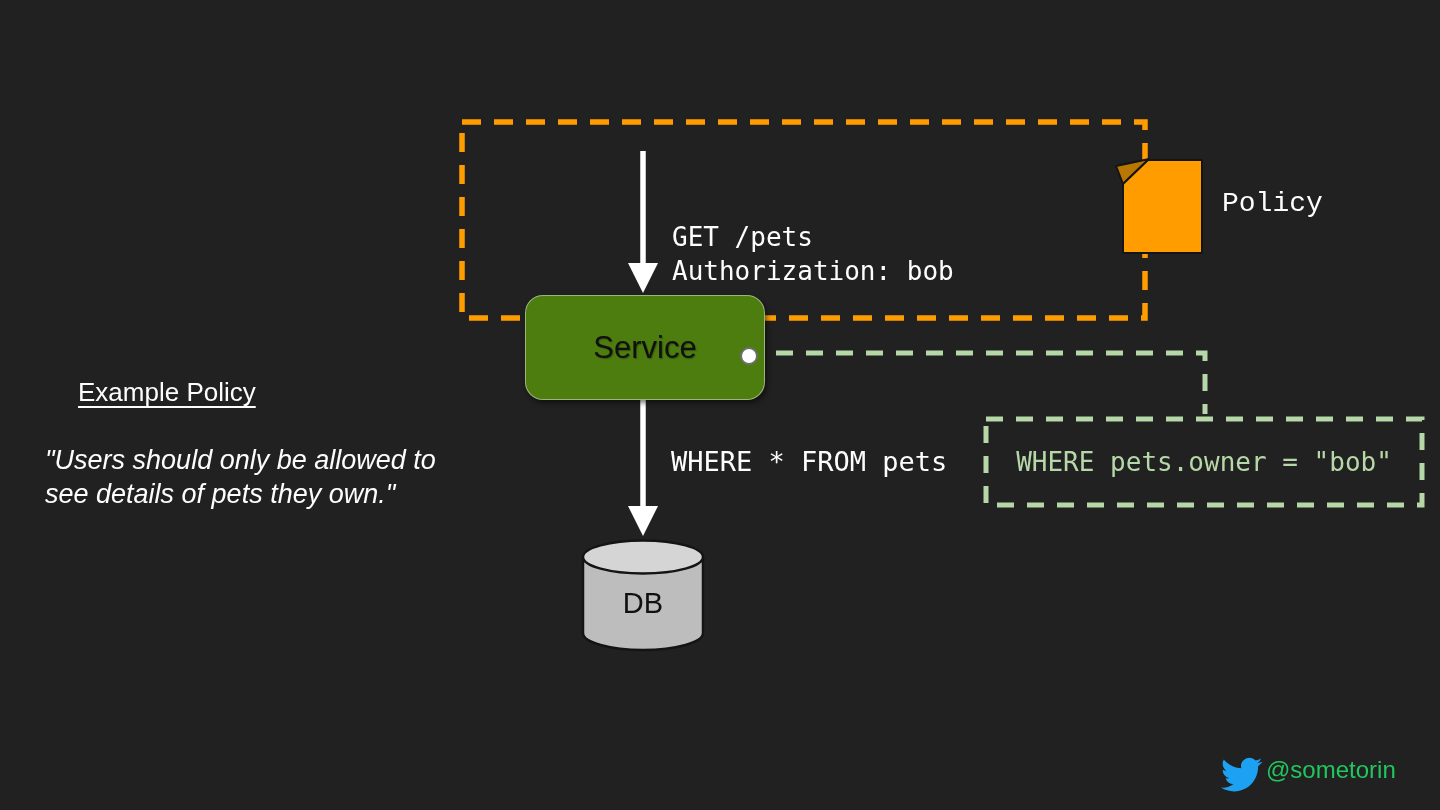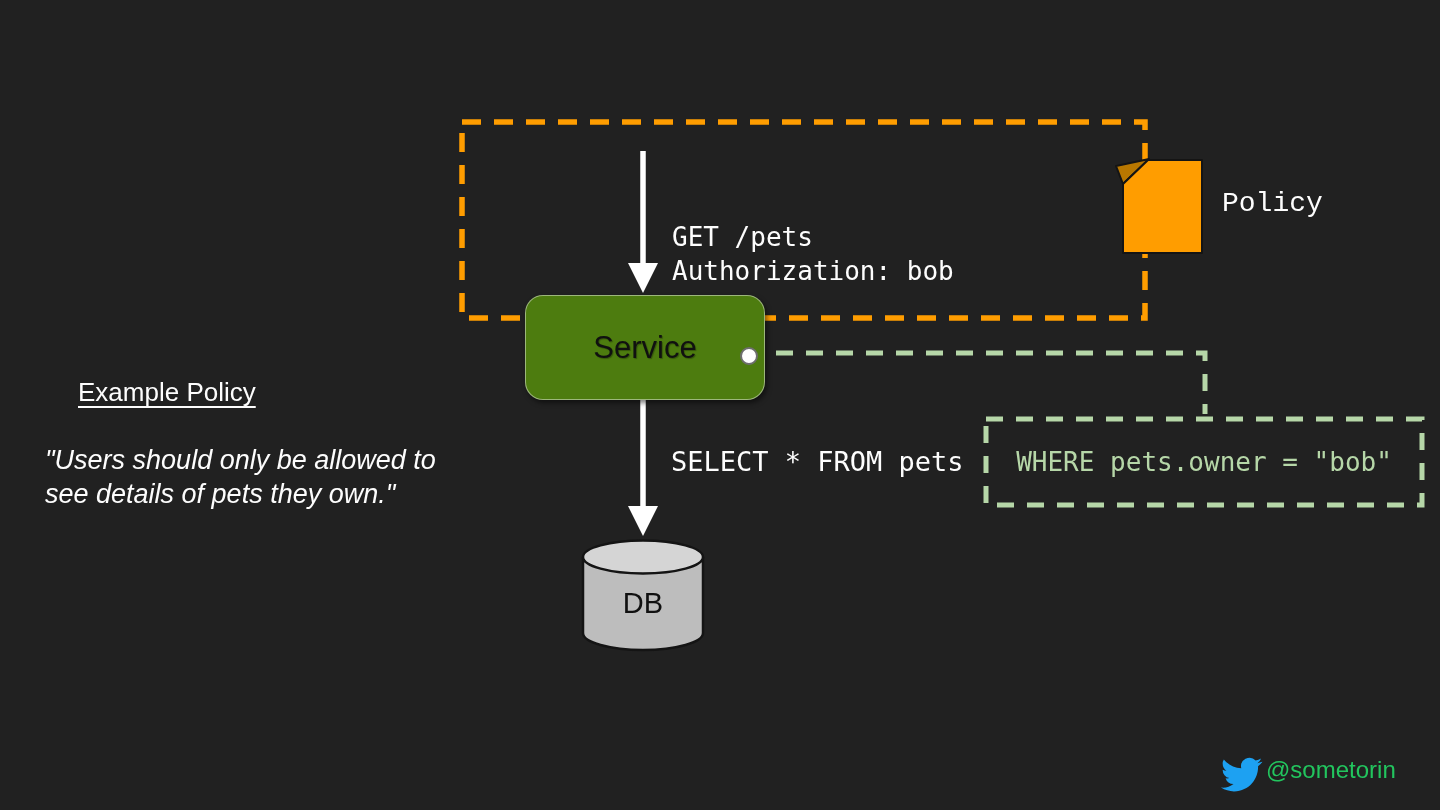--- a/index.html
+++ b/index.html
@@ -123,20 +123,20 @@
     <span class="sans service-label">Service</span>
   </div>
   <div class="abs service-port"></div>
 
   <div class="abs sans example-heading">Example Policy</div>
   <div class="abs sans policy-quote">
     <span>"Users should only be allowed to</span>
     <span>see details of pets they own."</span>
   </div>
 
-  <div class="abs mono select-text">SELECT * FROM pets</div>
+  <div class="abs mono select-text">WHERE * FROM pets</div>
   <div class="abs mono where-box-text">WHERE pets.owner = "bob"</div>
 
   <div class="abs sans db-label">DB</div>
 
   <div class="abs sans twitter-handle">@sometorin</div>
 
 </div>
 
 </body></html>

